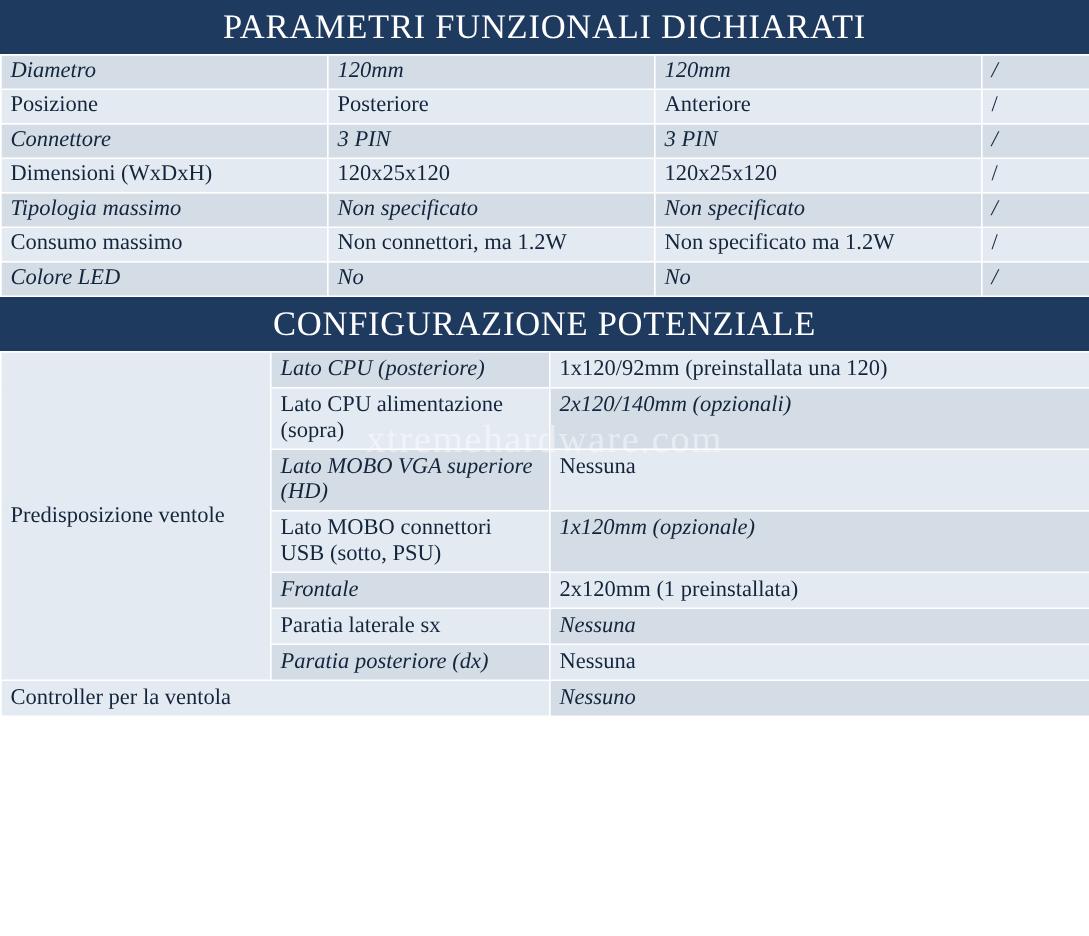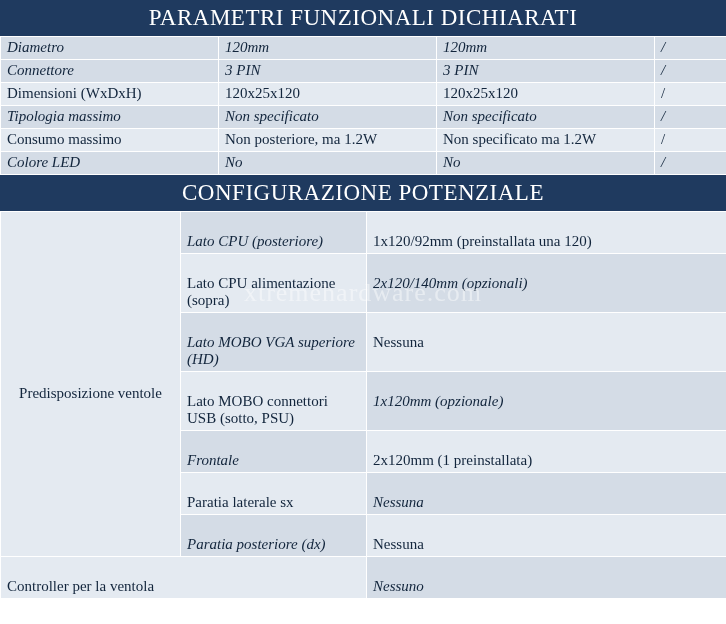--- a/index.html
+++ b/index.html
@@ -57,27 +57,26 @@
     text-align: center;
     font-size: 26px;
     color: rgba(255,255,255,0.45);
     font-family: "Liberation Serif", serif;
     letter-spacing: 1px;
     pointer-events: none;
     white-space: nowrap;
   }
   .sec2 td {
     font-size: 15px;
-    padding: 21px 6px 3px 6px;
+    padding: 3px 6px 3px 6px;
   }
   .s2-c1 { width: 180px; }
   .s2-c2 { width: 186px; }
   .s2-c3 { width: 360px; }
   .label-center {
-    text-align: center;
     vertical-align: middle;
   }
   .tall { line-height: 17px; }
 </style>
 </head>
 <body>
 
 <div class="page">
 
   <div class="banner">PARAMETRI FUNZIONALI DICHIARATI</div>
@@ -89,41 +88,47 @@
         <col class="c3">
         <col class="c4">
     </colgroup>
     <tbody>
       <tr class="row-a">
         <td>Diametro</td>
         <td>120mm</td>
         <td>120mm</td>
         <td>/</td>
       </tr>
+      <tr class="row-b">
+        <td>Posizione</td>
+        <td>Posteriore</td>
+        <td>Anteriore</td>
+        <td>/</td>
+      </tr>
       <tr class="row-a">
         <td>Connettore</td>
         <td>3 PIN</td>
         <td>3 PIN</td>
         <td>/</td>
       </tr>
       <tr class="row-b">
         <td>Dimensioni (WxDxH)</td>
         <td>120x25x120</td>
         <td>120x25x120</td>
         <td>/</td>
       </tr>
       <tr class="row-a">
         <td>Tipologia massimo</td>
         <td>Non specificato</td>
         <td>Non specificato</td>
         <td>/</td>
       </tr>
       <tr class="row-b tall">
         <td>Consumo massimo</td>
-        <td>Non posteriore, ma 1.2W</td>
+        <td>Non connettori, ma 1.2W</td>
         <td>Non specificato ma 1.2W</td>
         <td>/</td>
       </tr>
       <tr class="row-a">
         <td>Colore LED</td>
         <td>No</td>
         <td>No</td>
         <td>/</td>
       </tr>
     </tbody>

